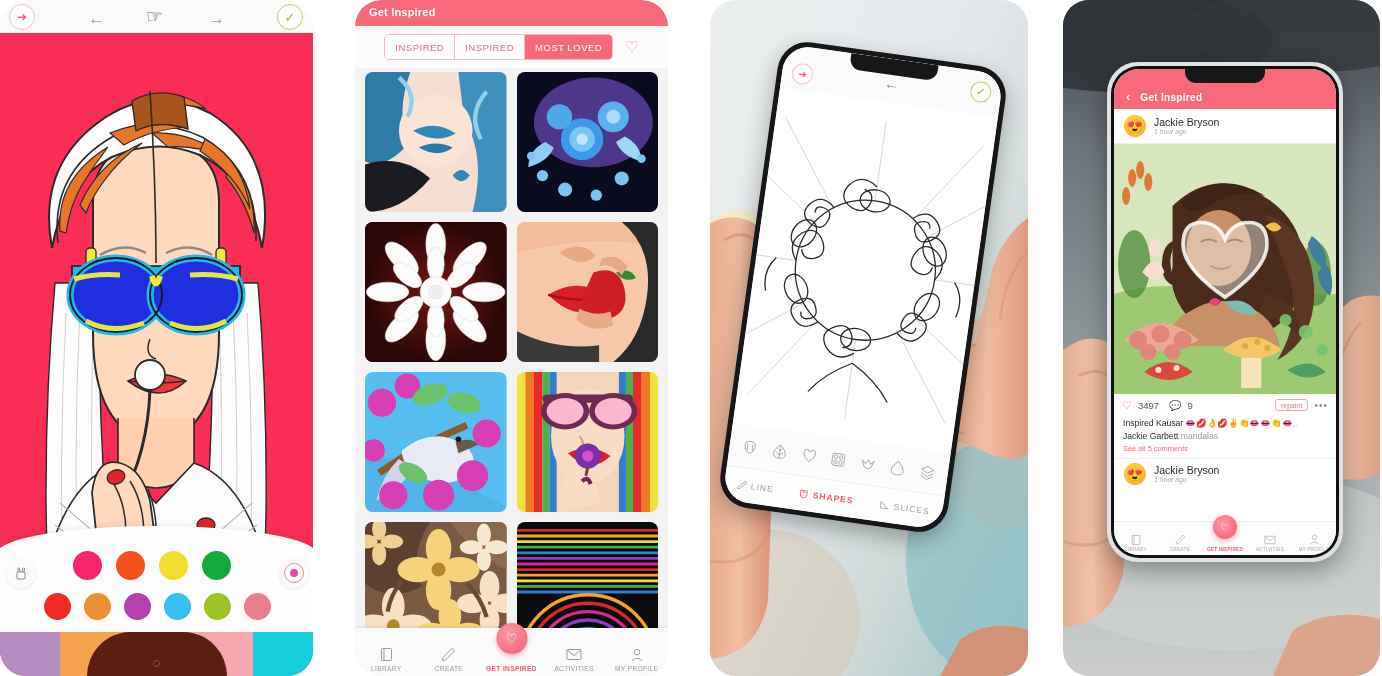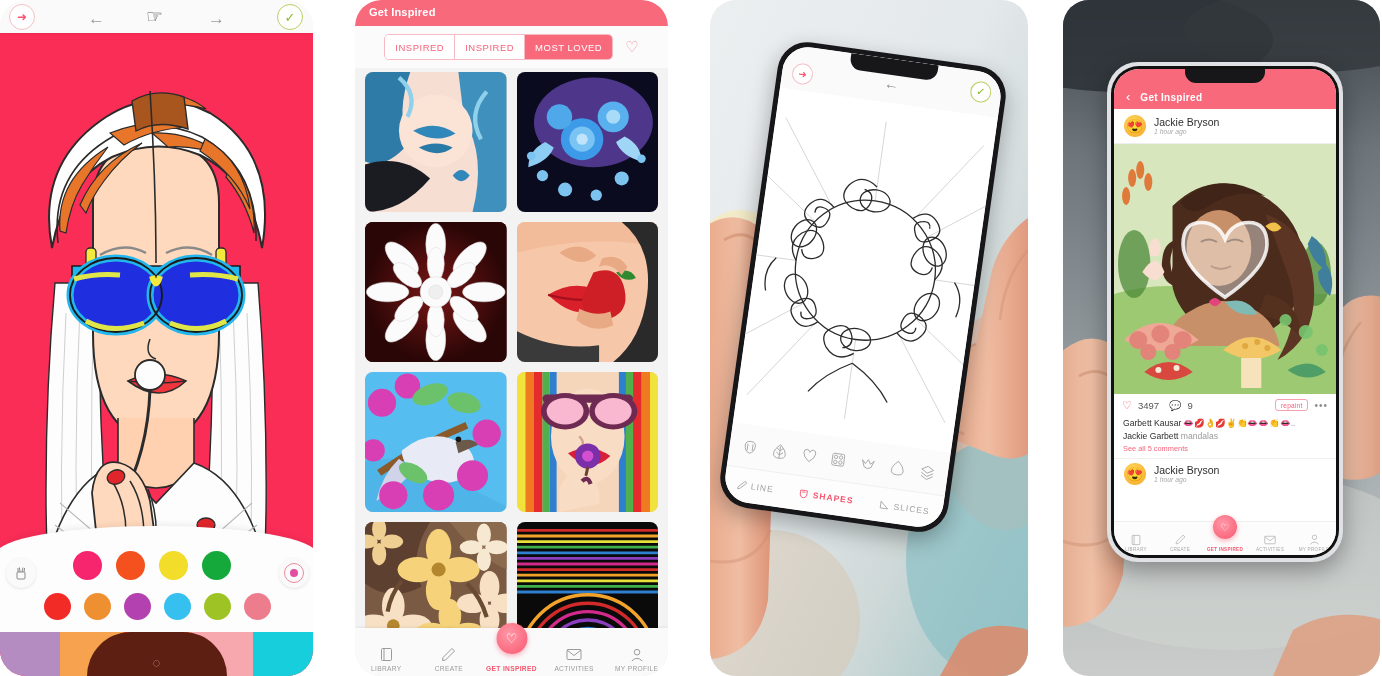--- a/index.html
+++ b/index.html
@@ -851,21 +851,21 @@
             <span style="color:#f4647c;font-size:11px;">♡</span>
             <span style="font-size:9.5px;text-align:center;">3497</span>
             <span style="color:#f4647c;font-size:10px;margin-left:4px;">💬</span>
             <span style="font-size:9.5px;">9</span>
             <span class="repaint">repaint</span>
             <span class="dots">•••</span>
           </div>
 
           <div class="p4-comments">
             <div class="cmt">
-              <span>Garbett Kausar</span>
+              <span>Inspired Kausar</span>
               <span class="txt">👄💋👌💋✌👏👄👄👏👄..</span>
             </div>
             <div class="cmt">
               <span>Jackie Garbett</span>
               <span class="txt">mandalas</span>
             </div>
             <div class="seeall">See all 5 comments</div>
           </div>
 
           <div class="p4-user2">

